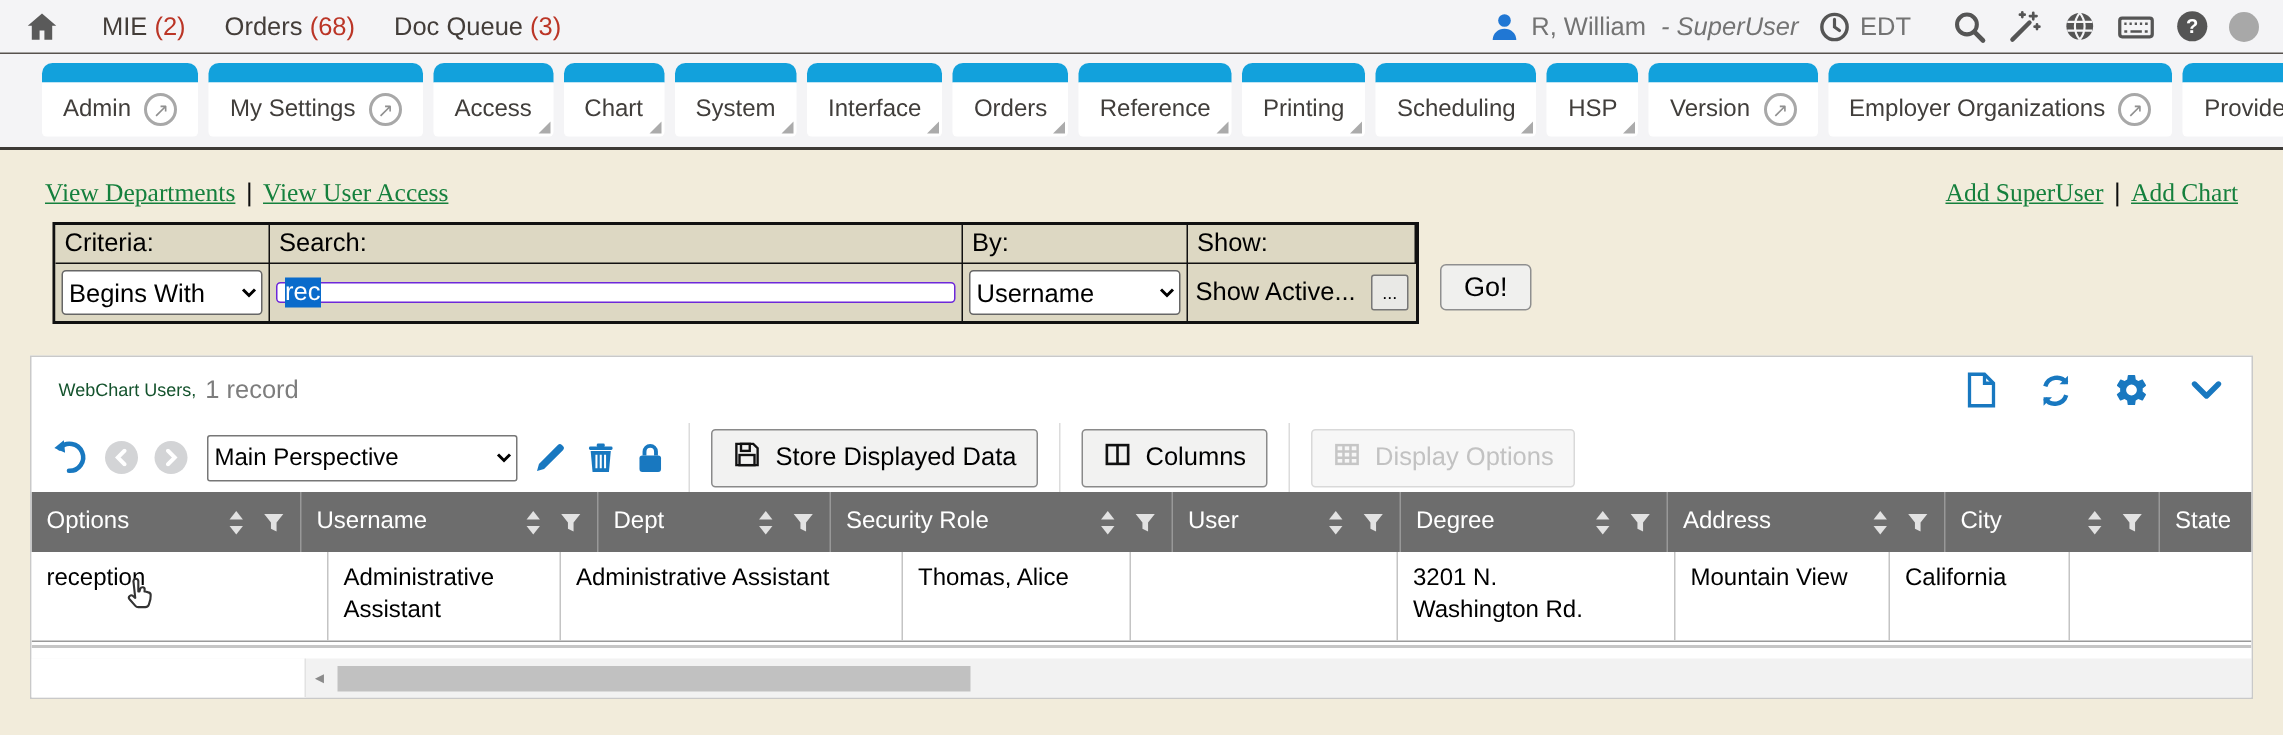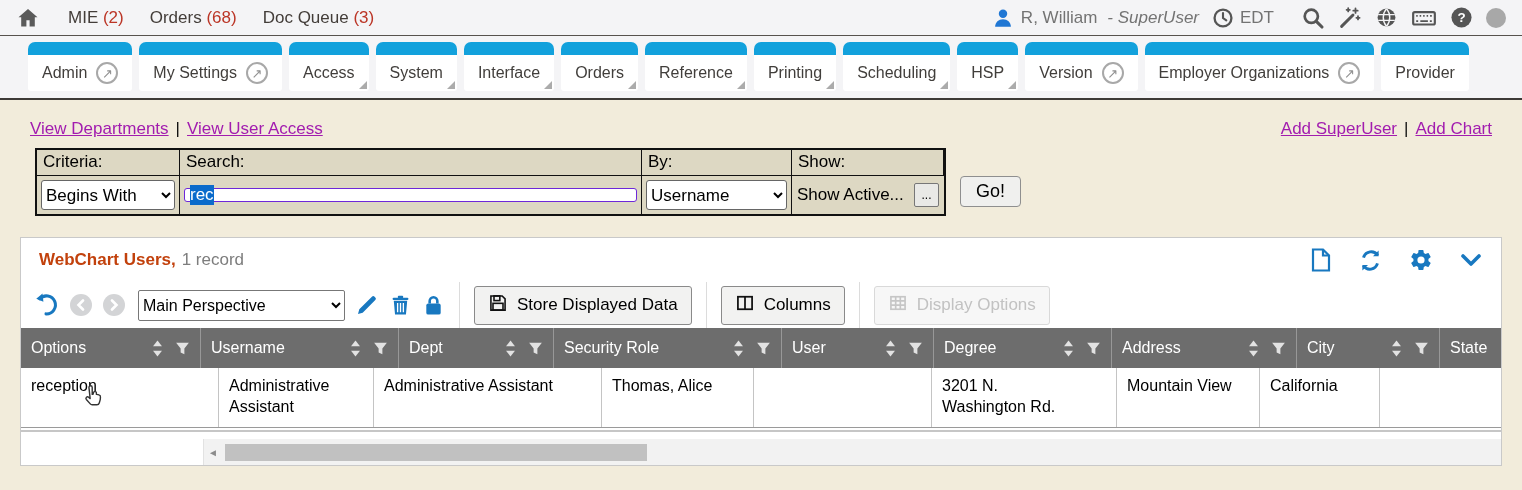--- a/index.html
+++ b/index.html
@@ -32,21 +32,21 @@
               gap:9px; position:relative; border-radius:0 0 3px 3px; font-size:16px; color:#413e3b; }
   .tab-ext { width:22px; height:22px; border:2px solid #a8a8a8; border-radius:50%;
              color:#909090; font-size:13px; display:flex; align-items:center; justify-content:center; }
   .tab-corner { position:absolute; right:2px; bottom:2px; width:0; height:0;
                 border-left:8px solid transparent; border-bottom:8px solid #ababab; }
 
   
   .content { height:389px; background:#f2ecdb; }
   .links-row { display:flex; justify-content:space-between; padding:19px 30px 0 30px;
                font-size:17px; color:#0d0d0d; }
-  .links-row a, .row-link { color:#a21caf; text-decoration:underline; cursor:pointer; }
+  .links-row a, .row-link { color:#15803d; text-decoration:underline; cursor:pointer;font-family:Liberation Serif, serif; }
   .lsep { margin:0 7px; }
 
   
   .search-area { display:flex; align-items:flex-start; margin:9px 0 0 35px; }
   .crit-table { display:grid; grid-template-columns:143px 462px 150px 152px;
                 border:2px solid #111; background:#ddd8c3; }
   .crit-h { background:#ddd8c3; border-right:1px solid #111; border-bottom:1px solid #111;
             font-size:17px; color:#000; padding:2px 6px 3px; height:26px; }
   .crit-h:last-child { border-right:none; }
   .crit-c { background:#ddd8c3; border-right:1px solid #111; padding:4px; height:38px;
@@ -62,21 +62,21 @@
   .show-text { font-size:17px; white-space:nowrap; }
   .dots-btn { width:25px; height:24px; border:1px solid #777; background:#e9e9e6;
               font-size:12px; display:flex; align-items:center; justify-content:center;
               border-radius:2px; margin-left:auto; cursor:pointer; }
   .go-btn { margin:28px 0 0 14px; padding:4px 15px; background:#f0f0ee; border:1px solid #8f8f8f;
             border-radius:4px; font-size:18px; font-family:"Liberation Sans",sans-serif; cursor:pointer; }
 
   
   .panel { margin:21px 20px 0 20px; background:#fff; border:1px solid #c9c9c9; overflow:hidden; }
   .panel-header { height:44px; display:flex; align-items:center; padding:0 18px; }
-  .panel-title { font-size:17px; font-weight:bold; color:#c2410c; }
+  .panel-title { font-size:12px; font-weight:normal; color:#14532d; }
   .panel-count { font-size:17px; color:#7d7d7d; margin-left:6px; }
   .panel-icons { margin-left:auto; display:flex; align-items:center; gap:26px; }
   .panel-icons .icon { display:inline-flex; cursor:pointer; }
 
   .ptoolbar { height:46px; display:flex; align-items:center; padding:0 12px; }
   .tool-icon { display:inline-flex; cursor:pointer; }
   .navcircle { width:22px; height:22px; border-radius:50%; background:#d3d4d6; display:inline-flex;
                align-items:center; justify-content:center; margin-left:11px; cursor:default; }
   .perspective { font-family:"Liberation Sans",sans-serif; font-size:16px; height:31px; width:207px;
                  margin:0 10px 0 13px; border:1px solid #777; border-radius:2px; background:#fff; }
@@ -192,20 +192,27 @@
       <div class="tab">
         <div class="tab-strip"></div>
         <div class="tab-body">
           <span class="tab-label">Access</span>
           <span class="tab-corner"></span>
         </div>
       </div>
       <div class="tab">
         <div class="tab-strip"></div>
         <div class="tab-body">
+          <span class="tab-label">Chart</span>
+          <span class="tab-corner"></span>
+        </div>
+      </div>
+      <div class="tab">
+        <div class="tab-strip"></div>
+        <div class="tab-body">
           <span class="tab-label">System</span>
           <span class="tab-corner"></span>
         </div>
       </div>
       <div class="tab">
         <div class="tab-strip"></div>
         <div class="tab-body">
           <span class="tab-label">Interface</span>
           <span class="tab-corner"></span>
         </div>

